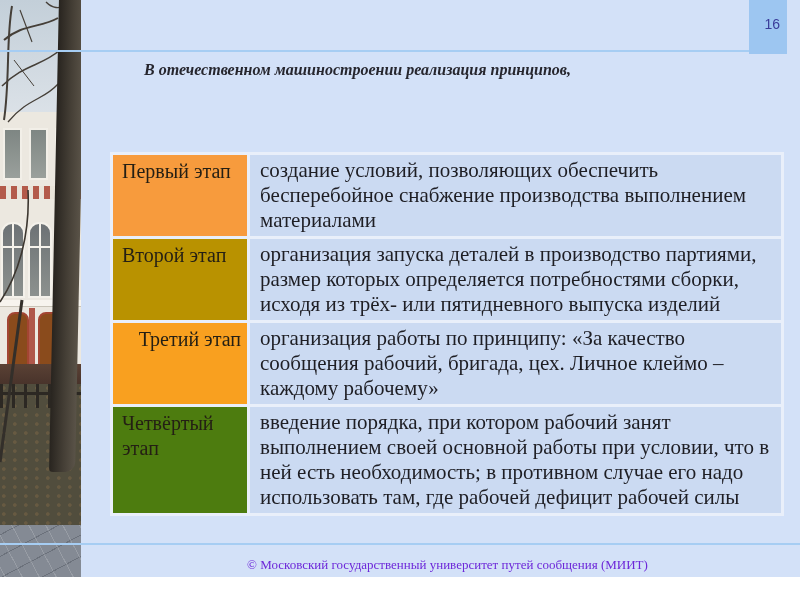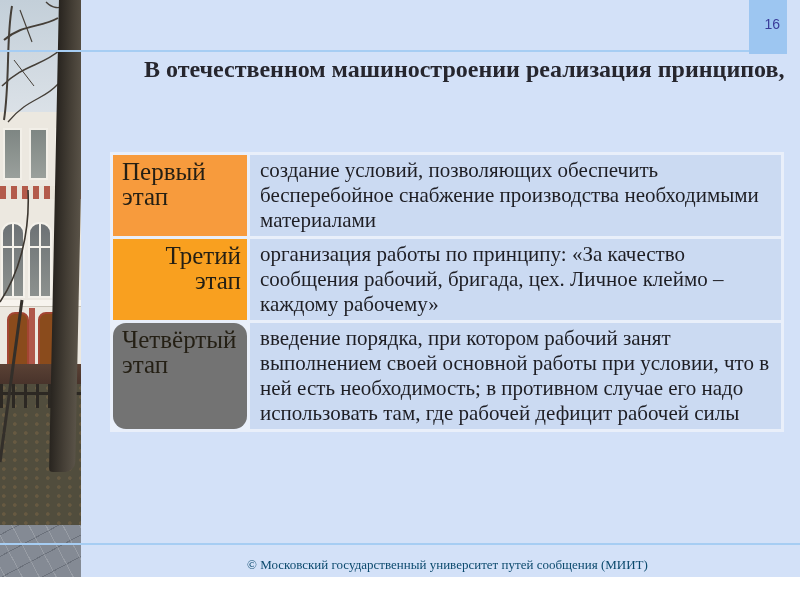--- a/index.html
+++ b/index.html
@@ -54,38 +54,38 @@
   .line-top{left:0;top:50px;width:750px;}
   .line-bottom{left:0;top:543px;width:800px;}
 
   
   .pageno-box{position:absolute;top:0;right:13px;width:38px;height:54px;background:#9DC6F1;z-index:7;}
   .pageno{position:absolute;top:16px;right:7px;font-family:"Liberation Sans","DejaVu Sans",sans-serif;
     font-size:14px;color:#3A3C99;}
 
   
   .title{position:absolute;left:122px;top:57px;width:650px;
-    font-size:24px;font-weight:700;line-height:25.5px;color:#26262E;}
+    font-size:16px;font-weight:700;line-height:25.5px;color:#26262E;font-style:italic;}
   .title-line{white-space:nowrap;}
   .title-line.first{padding-left:22px;}
 
   
   .stages{position:absolute;left:110px;top:152px;width:674px;
     border-collapse:separate;border-spacing:3px;background:#E9EFFA;}
   .stages td{box-sizing:border-box;vertical-align:top;}
-  .stage-cell{width:134px;padding:4px 6px 4px 9px;font-size:25px;line-height:25px;color:#241F14;}
+  .stage-cell{width:134px;padding:4px 6px 4px 9px;font-size:20px;line-height:25px;color:#241F14;}
   .desc-cell{padding:3px 8px 3px 10px;background:#CBDAF2;font-size:21px;line-height:25px;color:#1E1E24;}
   .row-1 td{height:64px;}
   .row-2 td{height:80px;}
   .row-3 td{height:80px;}
   .row-4 td{height:104px;}
 
   
   .footer{position:absolute;left:95px;right:0;top:557px;text-align:center;
-    font-size:13px;line-height:15px;color:#0c4a6e;}
+    font-size:13px;line-height:15px;color:#6d28d9;}
 </style>
 </head>
 <body>
 
 <div class="slide">
 
   <div class="photo">
     <div class="ph-sky"></div>
     <div class="ph-building">
       <div class="ph-topwin tw1"></div>
@@ -129,28 +129,32 @@
   </div>
 
   <div class="title">
     <div class="title-line first">В отечественном машиностроении реализация принципов,</div>
   </div>
 
   <table class="stages">
     <tbody>
       <tr class="row-1">
         <td class="stage-cell" style="background-color: rgb(247, 155, 61);">Первый этап</td>
-        <td class="desc-cell">создание условий, позволяющих обеспечить бесперебойное снабжение производства необходимыми материалами</td>
+        <td class="desc-cell">создание условий, позволяющих обеспечить бесперебойное снабжение производства выполнением материалами</td>
+      </tr>
+      <tr class="row-2">
+        <td class="stage-cell" style="background-color: rgb(185, 146, 0);">Второй этап</td>
+        <td class="desc-cell">организация запуска деталей в производство партиями, размер которых определяется потребностями сборки, исходя из трёх- или пятидневного выпуска изделий</td>
       </tr>
       <tr class="row-3">
         <td class="stage-cell" style="background-color: rgb(249, 160, 31); text-align: right;">Третий этап</td>
         <td class="desc-cell">организация работы по принципу: «За качество сообщения рабочий, бригада, цех. Личное клеймо – каждому рабочему»</td>
       </tr>
       <tr class="row-4">
-        <td class="stage-cell" style="background-color: #737373; border-radius: 13px;">Четвёртый этап</td>
+        <td class="stage-cell" style="background-color: #4d7c0f;">Четвёртый этап</td>
         <td class="desc-cell">введение порядка, при котором рабочий занят выполнением своей основной работы при условии, что в ней есть необходимость; в противном случае его надо использовать там, где рабочей дефицит рабочей силы</td>
       </tr>
     </tbody>
   </table>
 
   <div class="footer">
     <div>© Московский государственный университет путей сообщения (МИИТ)</div>
   </div>
 
 </div>

